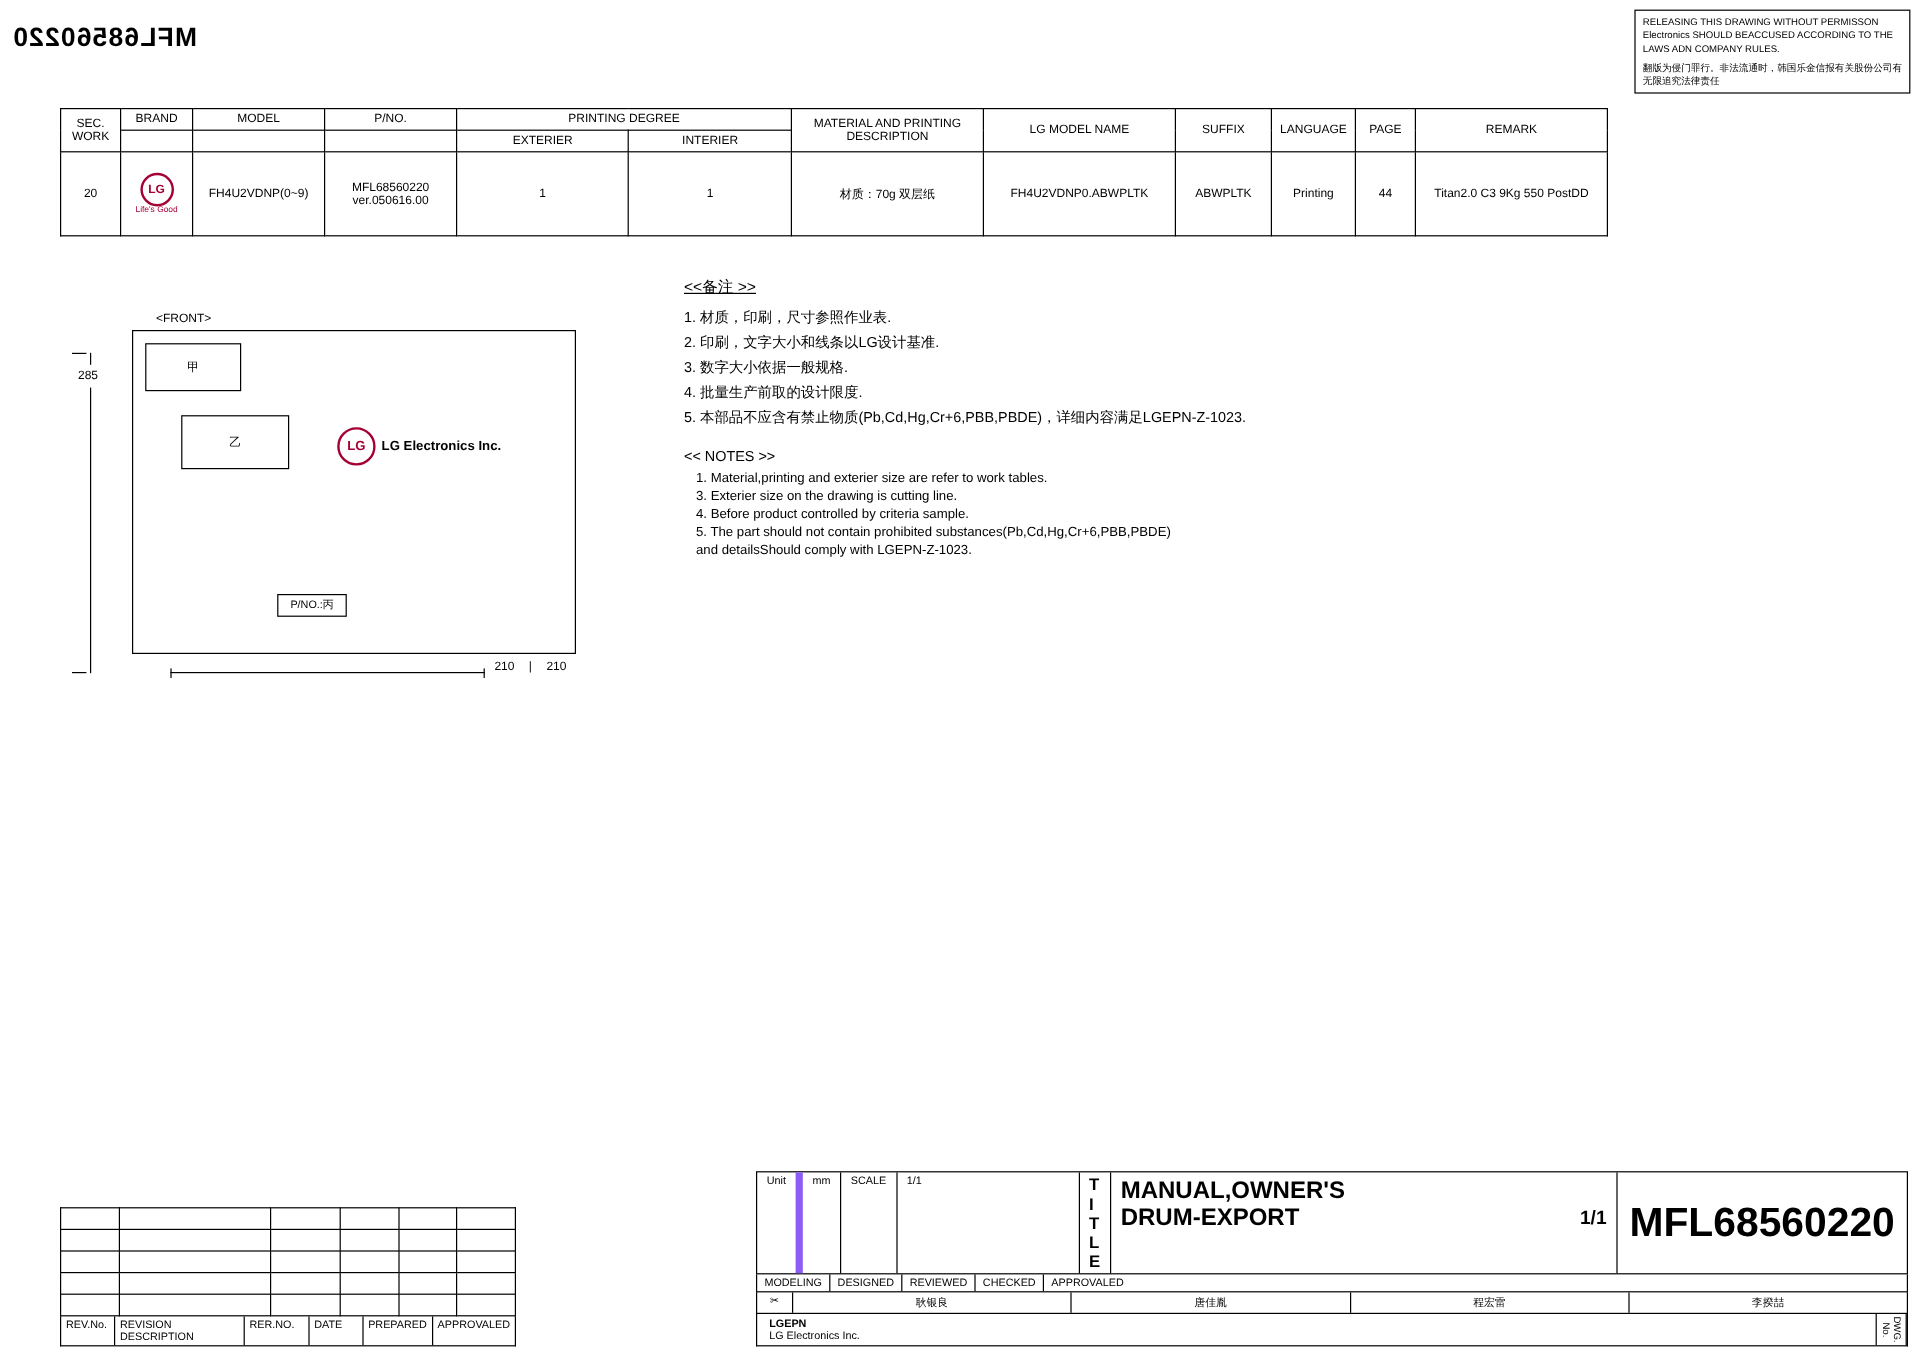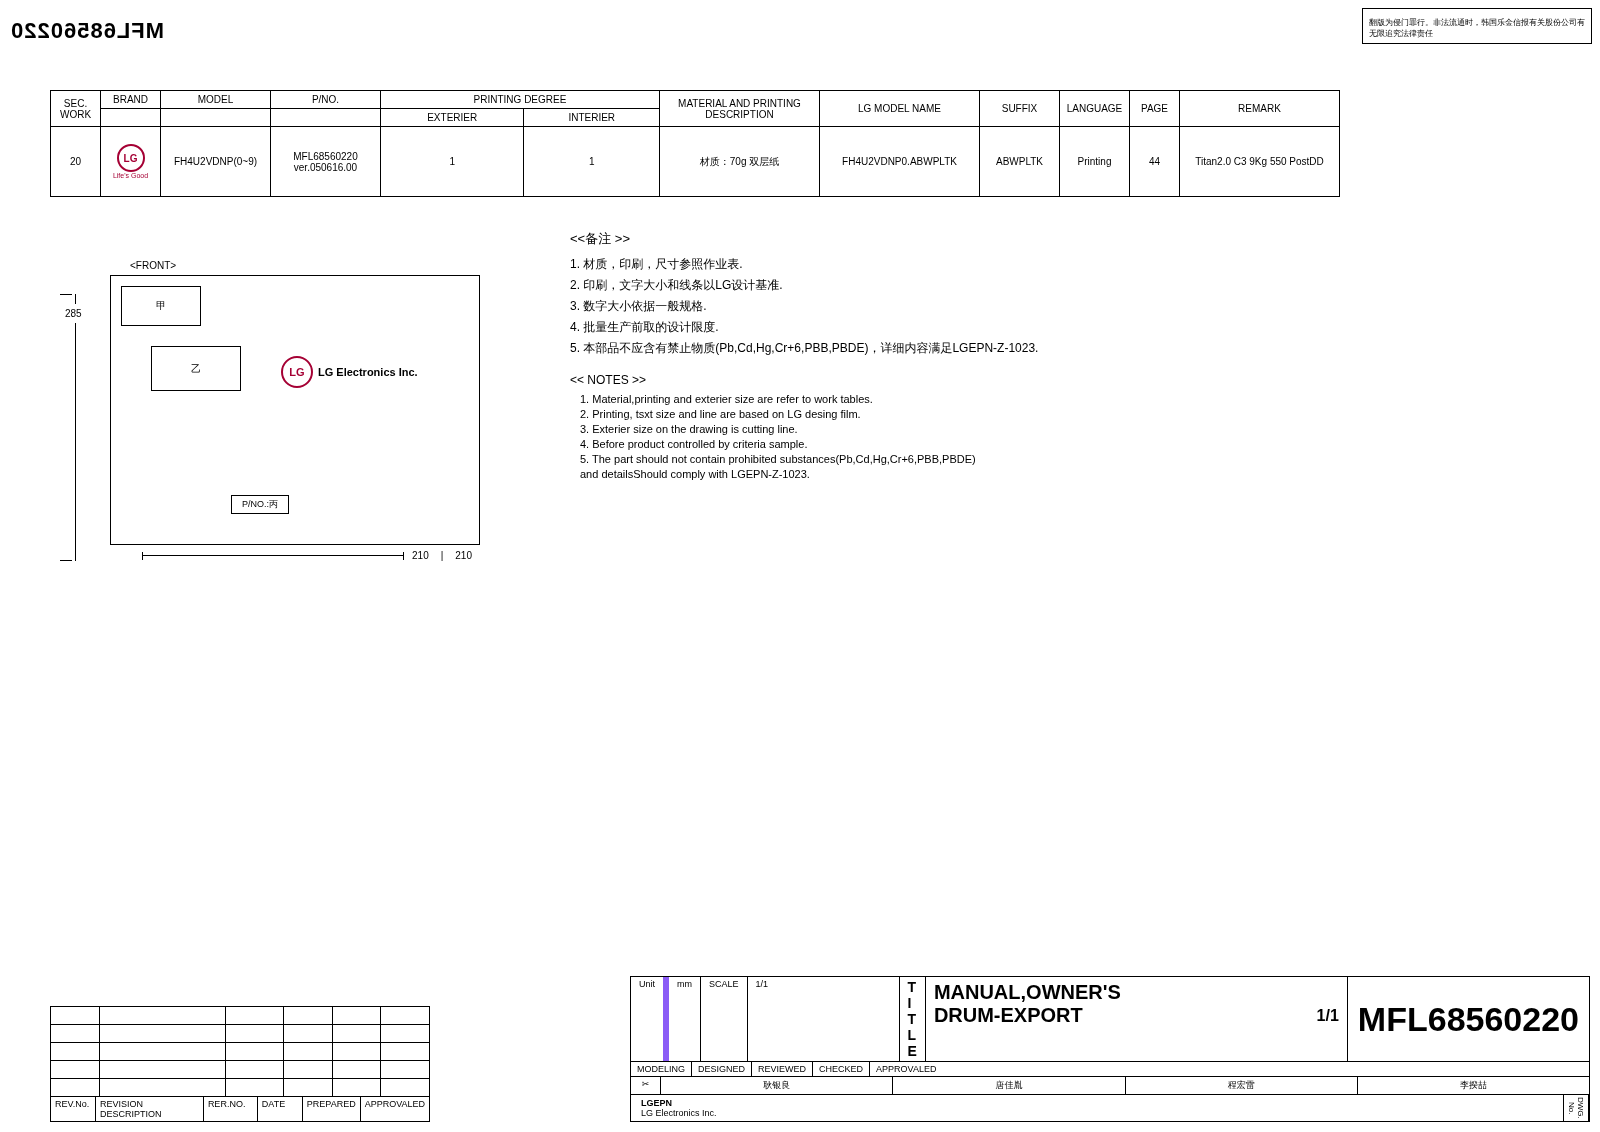--- a/index.html
+++ b/index.html
@@ -172,20 +172,21 @@
       top: 0;
       left: 520px;
       right: 0;
     }
     .notes-cn {
       margin-bottom: 16px;
     }
     .notes-cn .notes-title {
       font-size: 13px;
       margin-bottom: 8px;
+      text-decoration: underline;
     }
     .notes-cn ol {
       list-style: none;
       padding: 0;
     }
     .notes-cn ol li {
       font-size: 12px;
       margin-bottom: 4px;
     }
     .notes-en {
@@ -230,20 +231,21 @@
       right: 10px;
       width: 900px;
     }
   </style>
 </head>
 <body>
 
 <div class="watermark">MFL68560220</div>
 
 <div class="notice-box">
+  <div>RELEASING THIS DRAWING WITHOUT PERMISSON Electronics SHOULD BEACCUSED ACCORDING TO THE LAWS ADN COMPANY RULES.</div>
   <div class="notice-cn">翻版为侵门罪行。非法流通时，韩国乐金信报有关股份公司有无限追究法律责任</div>
 </div>
 
 <div class="header-table-wrap">
   <table class="header-table">
     <thead>
       <tr>
         <td rowspan="2" style="width:50px;">
             <div>SEC.</div>
             <div>WORK</div>
@@ -316,21 +318,21 @@
         <div class="inner-box-mid">乙</div>
 
         <div class="lg-center-logo">
           <div class="lg-center-circle">LG</div>
           <span style="font-size:11px;font-weight:bold;">LG Electronics Inc.</span>
         </div>
 
         <div class="pno-label">P/NO.:丙</div>
       </div>
 
-      <div style="position:relative; margin-top:5px; display:flex; align-items:center; width:370px;padding-left:32px;">
+      <div style="position:relative; margin-top:5px; display:flex; align-items:flex-end; width:370px;padding-left:32px;">
         <div style="border-top:1px solid #000; flex:1; position:relative;">
           <div style="position:absolute; left:0; top:-4px; border-left:1px solid #000; height:8px;"></div>
           <div style="position:absolute; right:0; top:-4px; border-left:1px solid #000; height:8px;"></div>
         </div>
         <div style="padding:0 8px; font-size:10px;">210</div>
         <div style="padding:0 4px; font-size:10px;">|</div>
         <div style="padding:0 8px; font-size:10px;">210</div>
       </div>
     </div>
   </div>
@@ -345,21 +347,20 @@
         <li>3.  数字大小依据一般规格.</li>
         <li>4.  批量生产前取的设计限度.</li>
         <li>5.  本部品不应含有禁止物质(Pb,Cd,Hg,Cr+6,PBB,PBDE)，详细内容满足LGEPN-Z-1023.</li>
       </ol>
     </div>
 
     <div class="notes-en">
       <div class="notes-title">&lt;&lt; NOTES &gt;&gt;</div>
       <ol>
         <li>1. Material,printing and exterier size are refer to work tables.</li>
-        <li>2. Printing, tsxt  size and line are based on LG desing film.</li>
         <li>3. Exterier size on the drawing is cutting line.</li>
         <li>4. Before product controlled by criteria sample.</li>
         <li>5. The part should not contain prohibited substances(Pb,Cd,Hg,Cr+6,PBB,PBDE)</li>
         <li>    and detailsShould comply with LGEPN-Z-1023.</li>
       </ol>
     </div>
   </div>
 
 </div>
 

